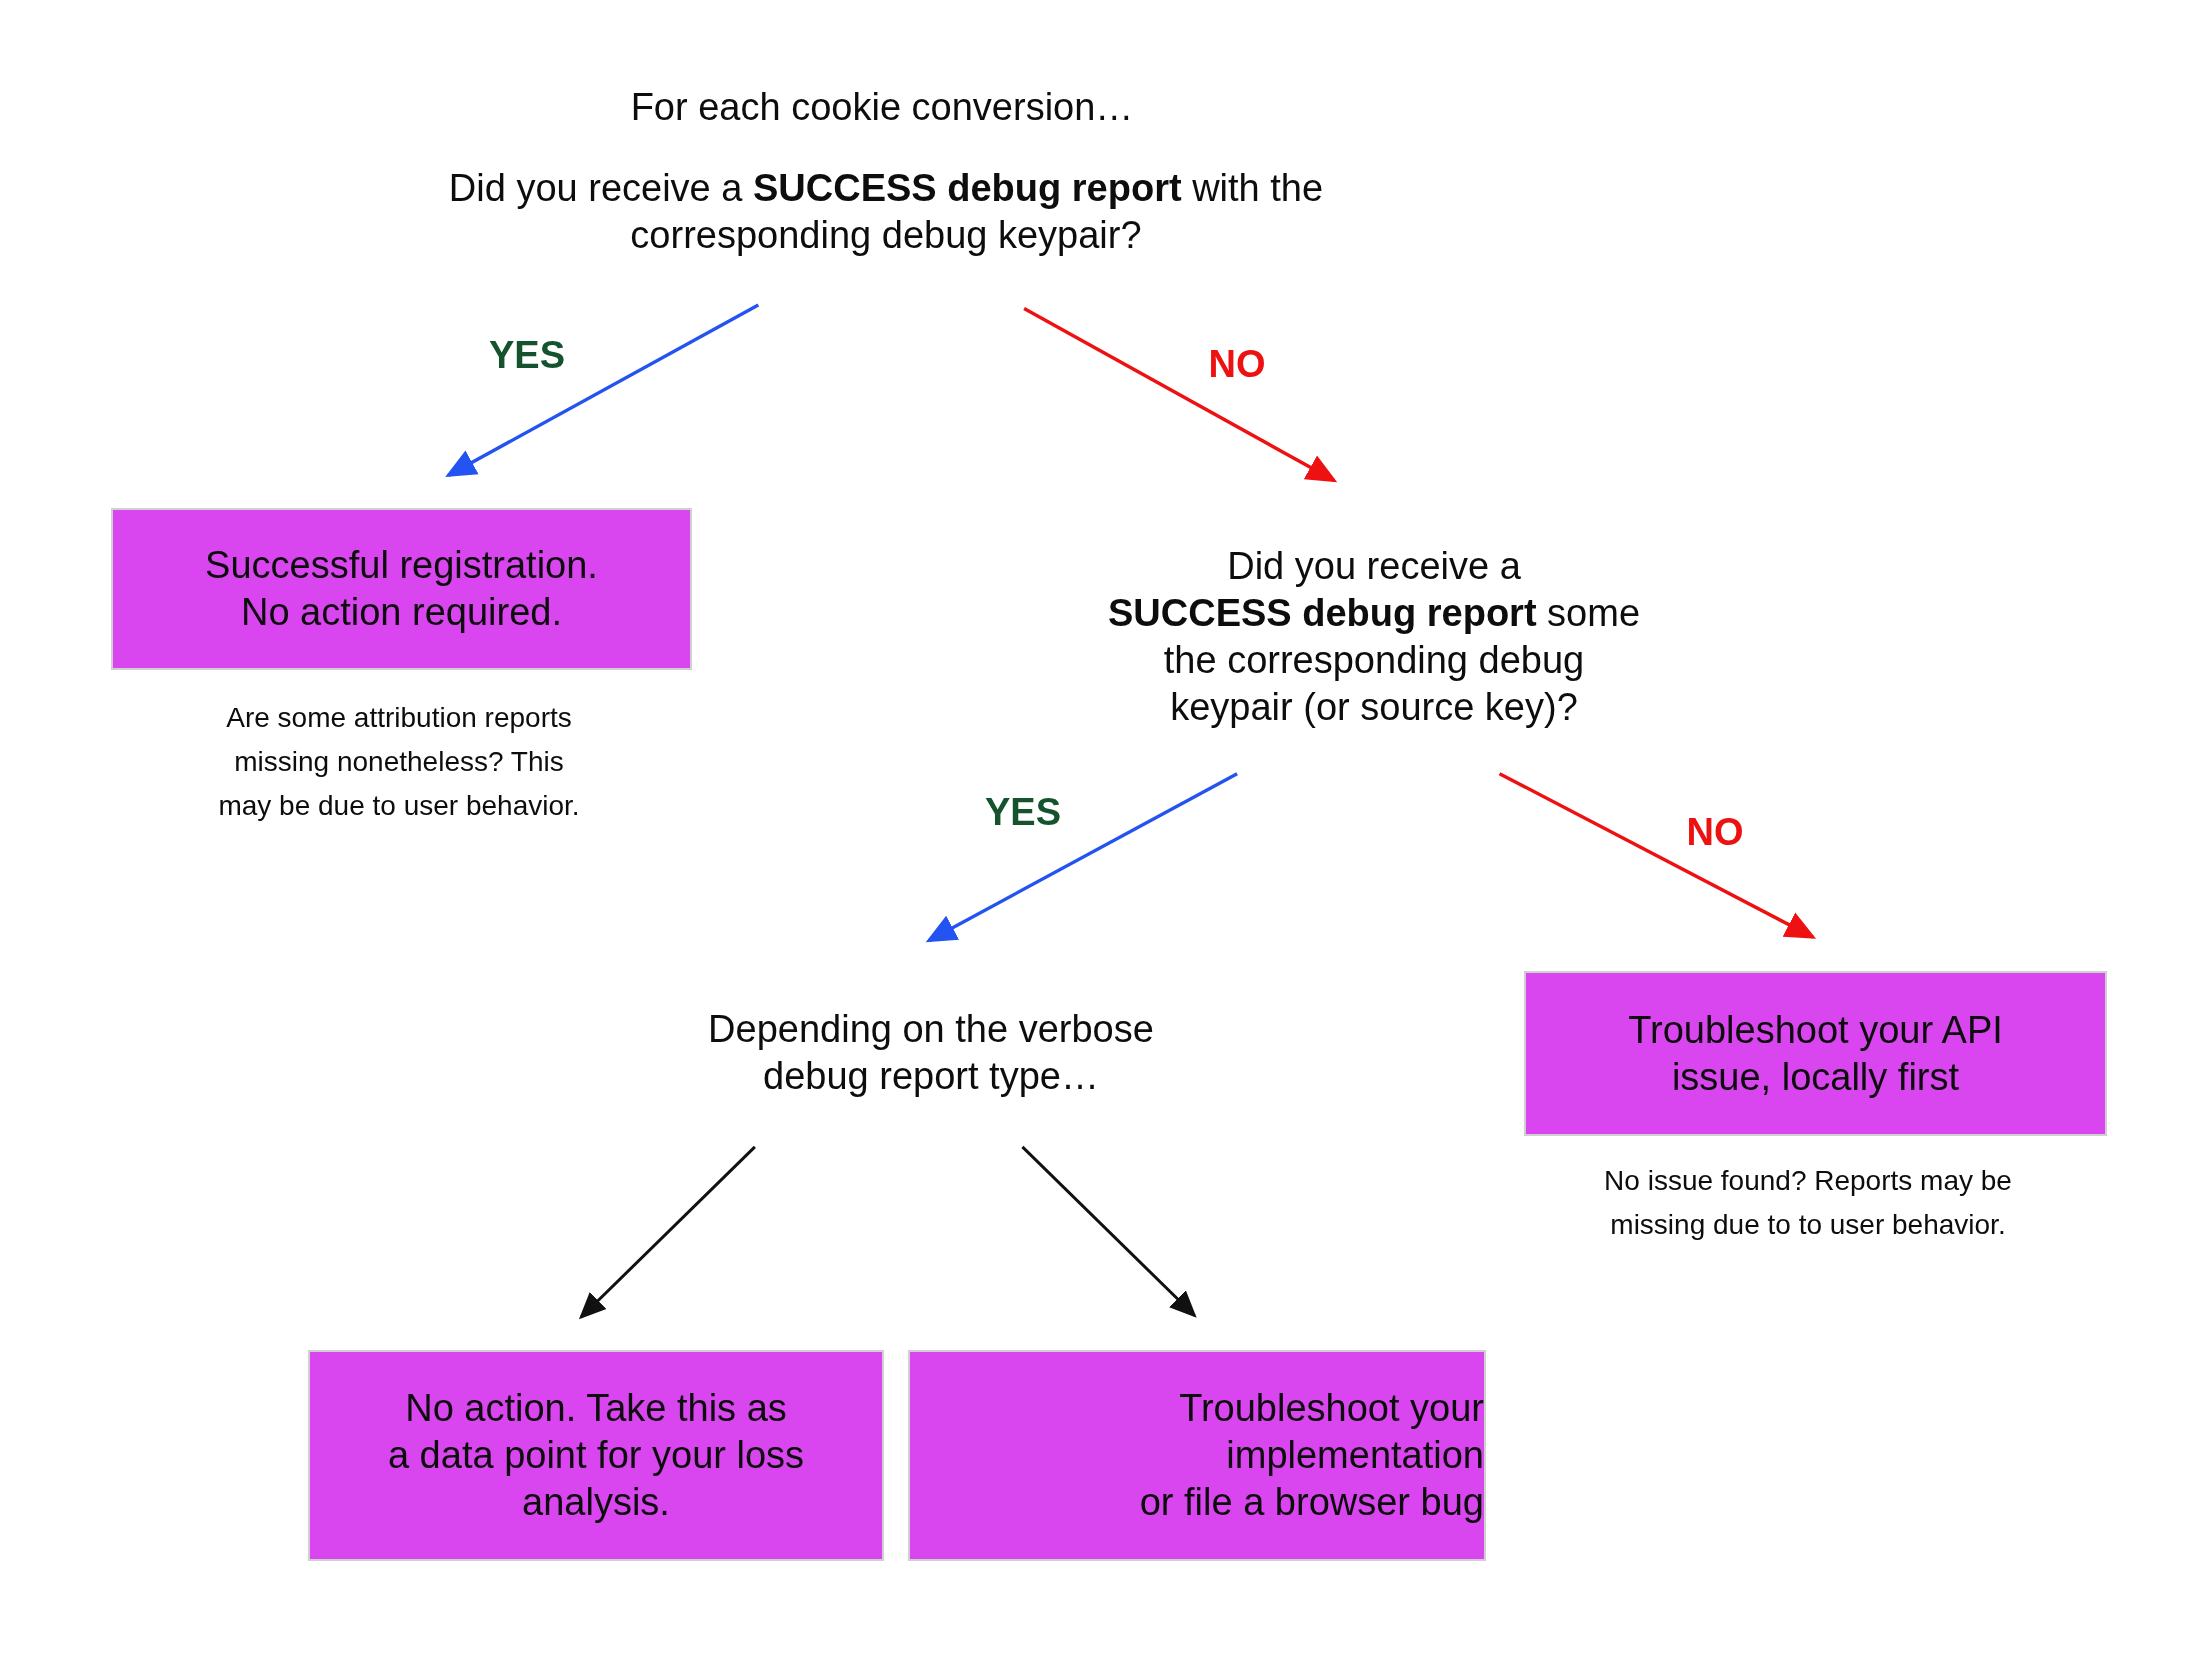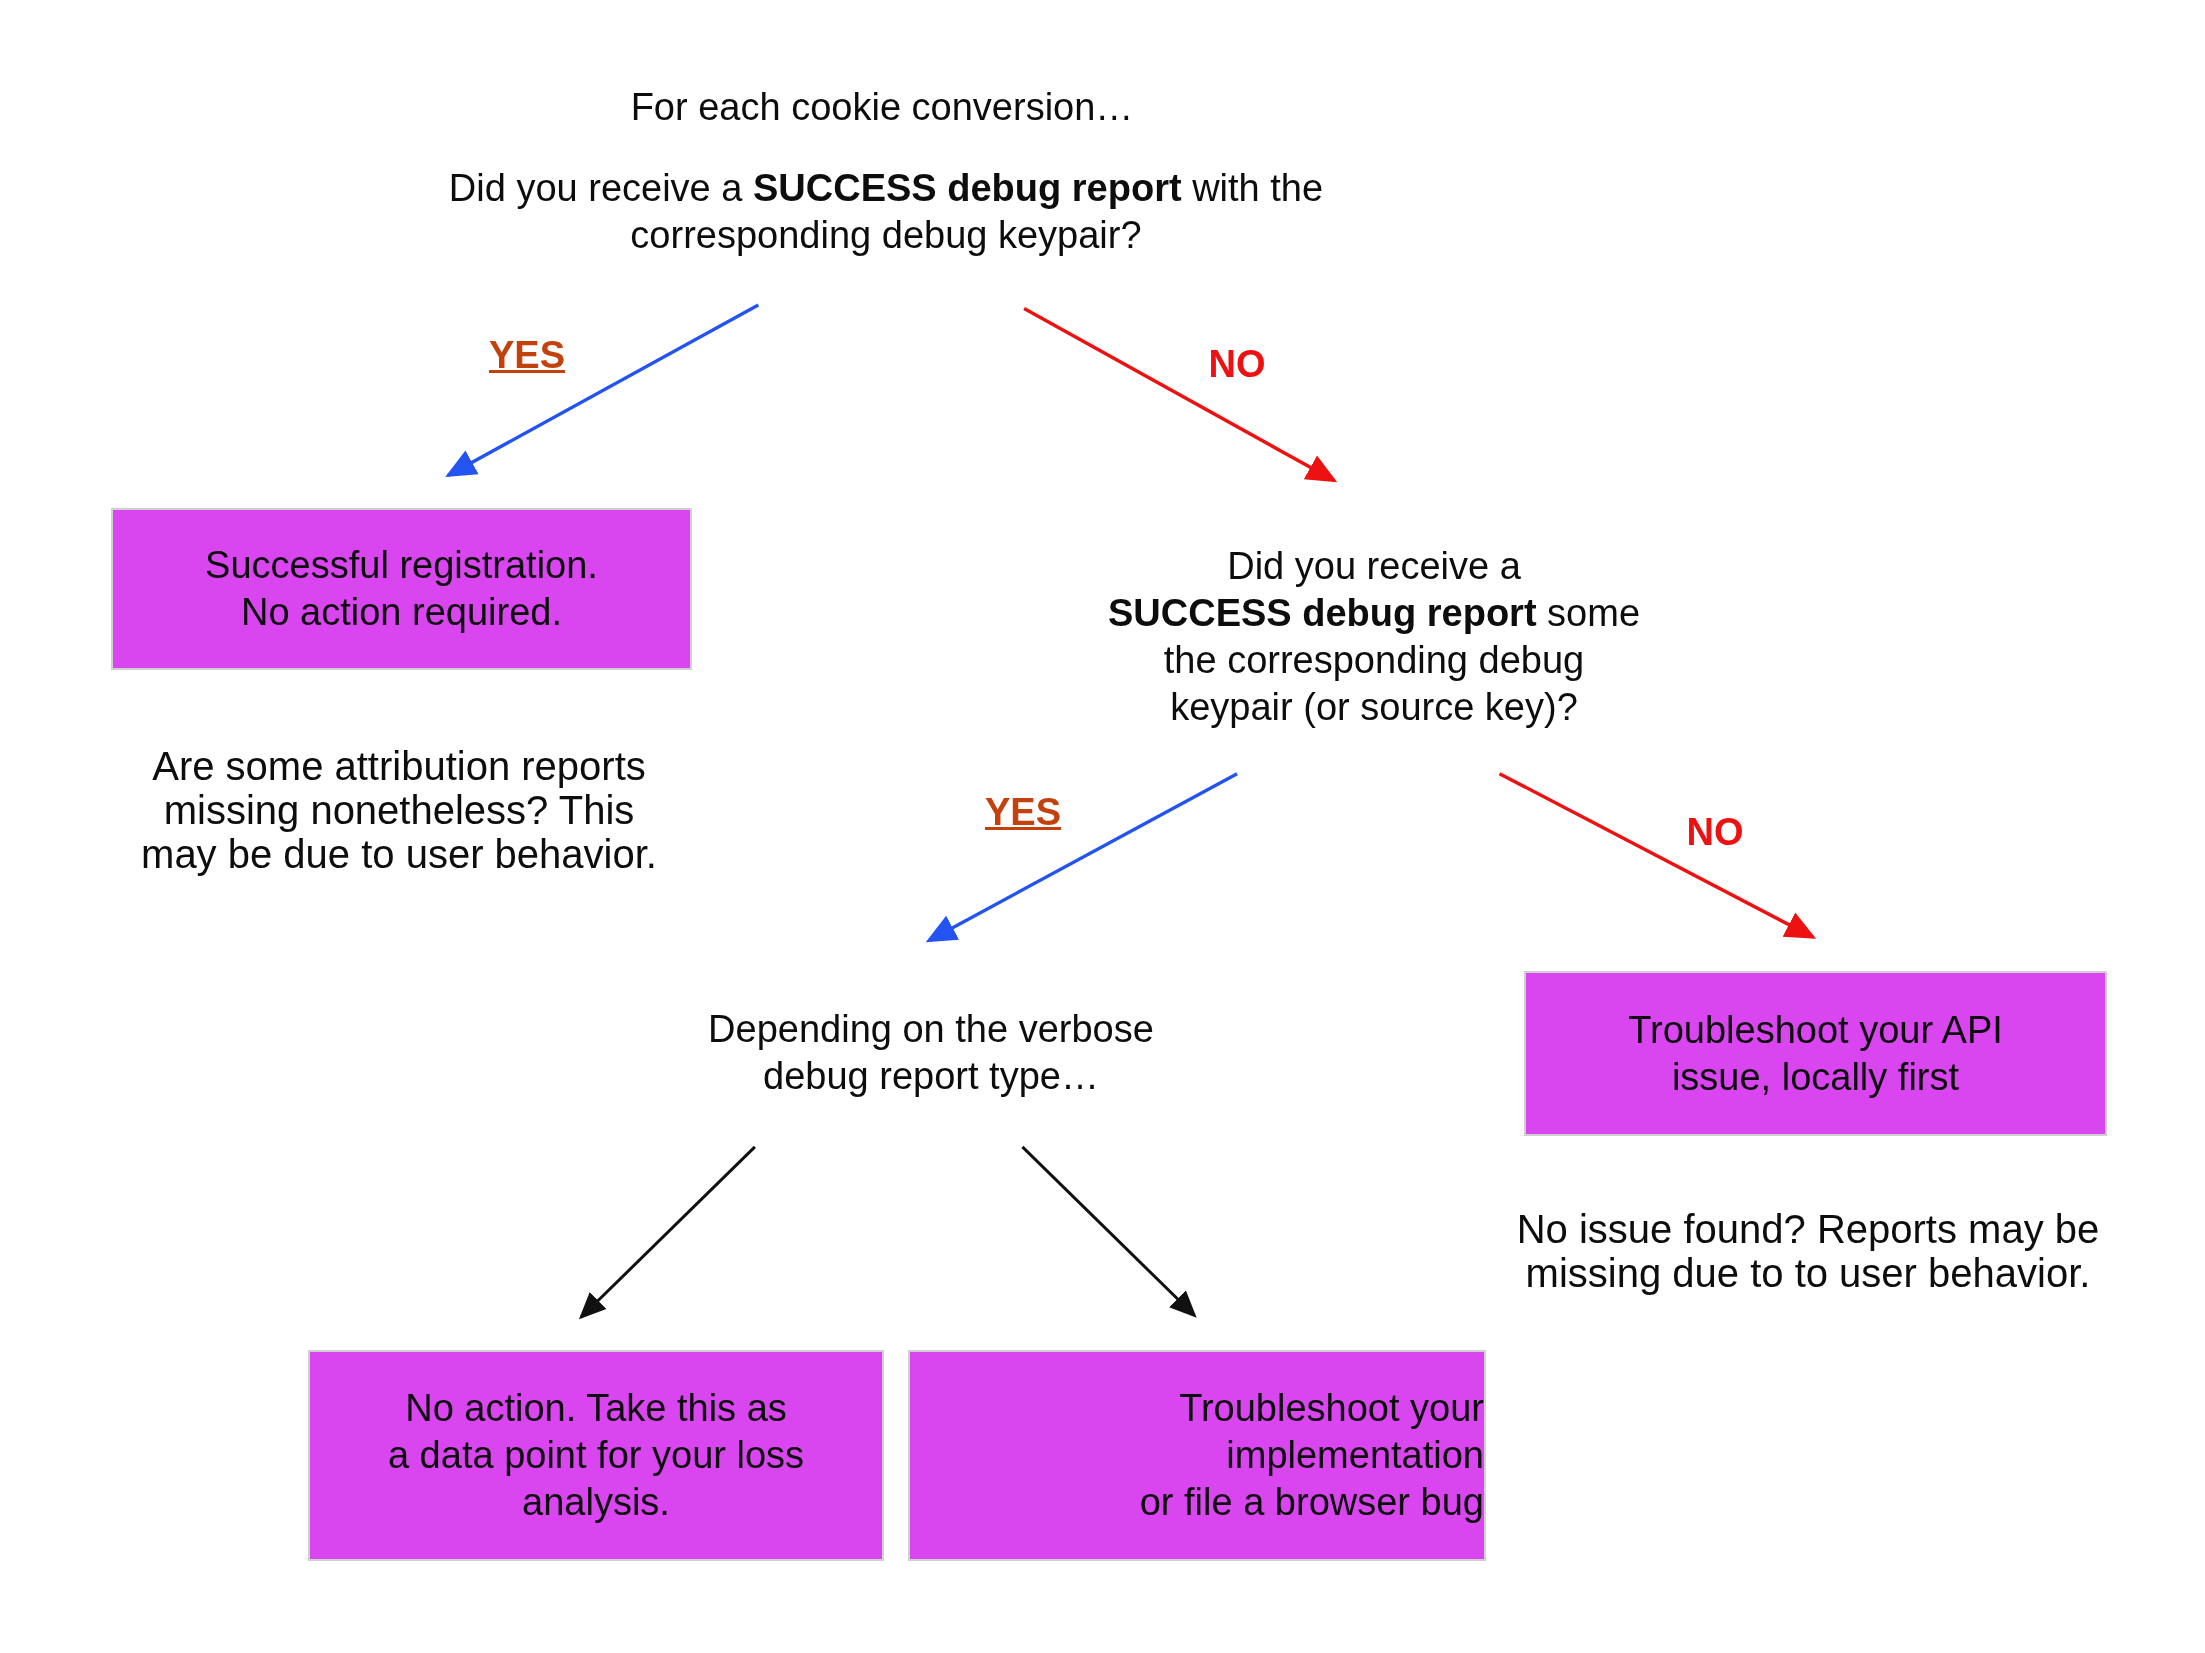--- a/index.html
+++ b/index.html
@@ -14,30 +14,30 @@
   }
   .overlay{position:absolute;left:0;top:0;width:2205px;height:1653px;}
   .ctext{
     position:absolute;
     transform:translateX(-50%);
     text-align:center;
     white-space:nowrap;
     font-size:38px;
     line-height:47px;
   }
-  .small{font-size:40px;line-height:44px;margin-top:48px;}
+  .small{font-size:28px;line-height:44px;}
   .b{font-weight:700;}
   .lbl{
     position:absolute;
     transform:translateX(-50%);
     font-size:38px;
     font-weight:700;
     white-space:nowrap;
   }
-  .lbl-yes{color:#c2410c;text-decoration:underline;}
+  .lbl-yes{color:#14532d;}
   .lbl-no{color:#ee1111;}
   .gbox{
     position:absolute;
     background:#d946ef;
     border:2.6px solid #d0d0d0;
     box-sizing:border-box;
     display:flex;
     flex-direction:column;
     justify-content:center;
     align-items:center;

